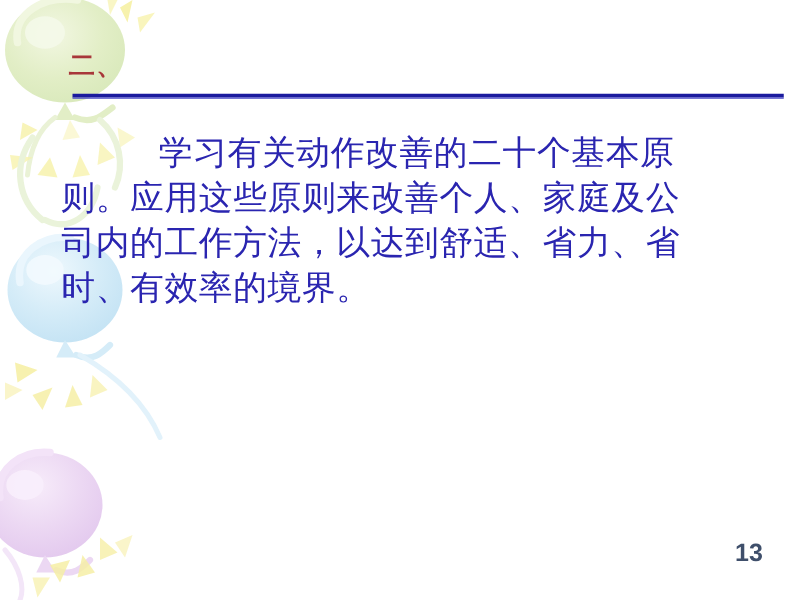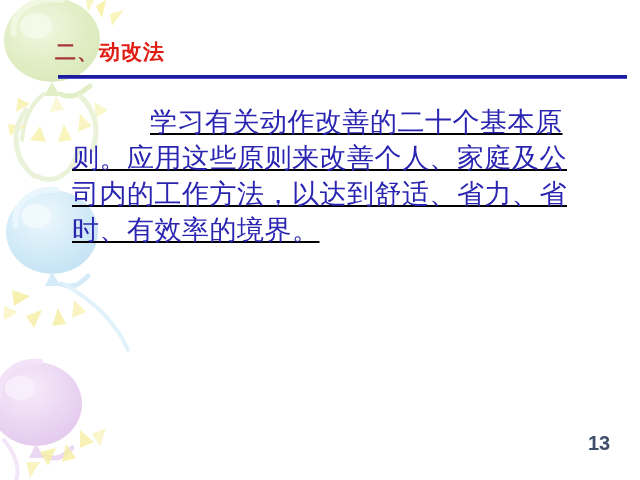--- a/index.html
+++ b/index.html
@@ -59,24 +59,23 @@
     left: 58px;
     top: 78px;
     width: 569px;
     height: 1px;
     background: #4b4bc8;
   }
 
   
   #body-block {
     position: absolute;
-    left: 72px;
+    left: 49px;
     top: 104px;
     width: 500px;
-    text-decoration: underline;
   }
   #body-text {
     color: #2a25b0;
     font-family: "Liberation Serif", "DejaVu Serif", serif;
     font-size: 27px;
     line-height: 36px;
     letter-spacing: 0.5px;
     text-indent: 78px;
     text-align: left;
     margin: 0;
@@ -179,21 +178,20 @@
       <path d="M40 452 L56 448 L48 466 Z" opacity="0.85"></path>
       <path d="M62 462 L66 444 L76 458 Z" opacity="0.85"></path>
       <path d="M80 448 L80 430 L94 442 Z" opacity="0.8"></path>
       <path d="M26 462 L40 462 L30 478 Z" opacity="0.7"></path>
       <path d="M92 434 L106 428 L100 446 Z" opacity="0.6"></path>
     </g>
   </svg>
 
   <div id="title-block">
     <span class="title-text" id="title-numeral">二、</span>
-      <span class="title-text" id="title-main">动改法</span>
   </div>
 
   <div id="title-rule"></div>
   <div id="title-rule-hairline"></div>
 
   <div id="body-block">
     <p id="body-text">学习有关动作改善的二十个基本原则。应用这些原则来改善个人、家庭及公司内的工作方法，以达到舒适、省力、省时、有效率的境界。</p>
   </div>
 
   <div id="page-number">13</div>

